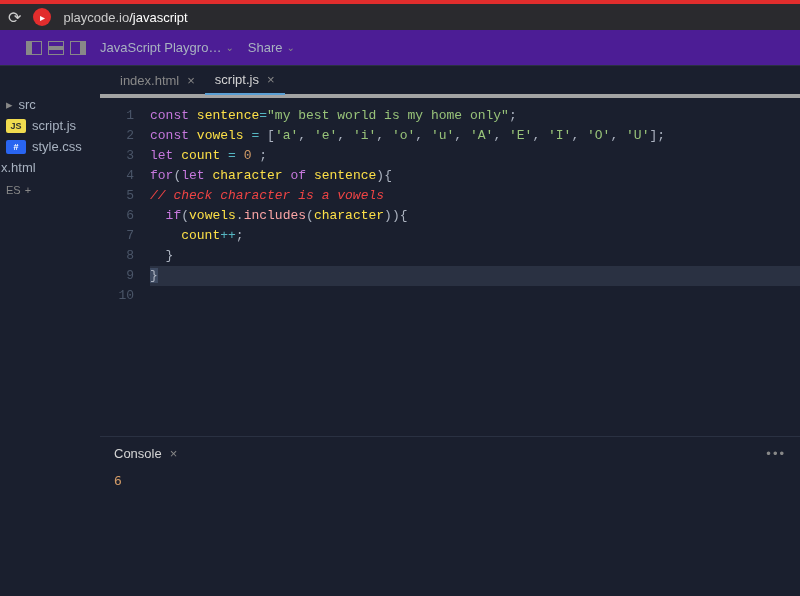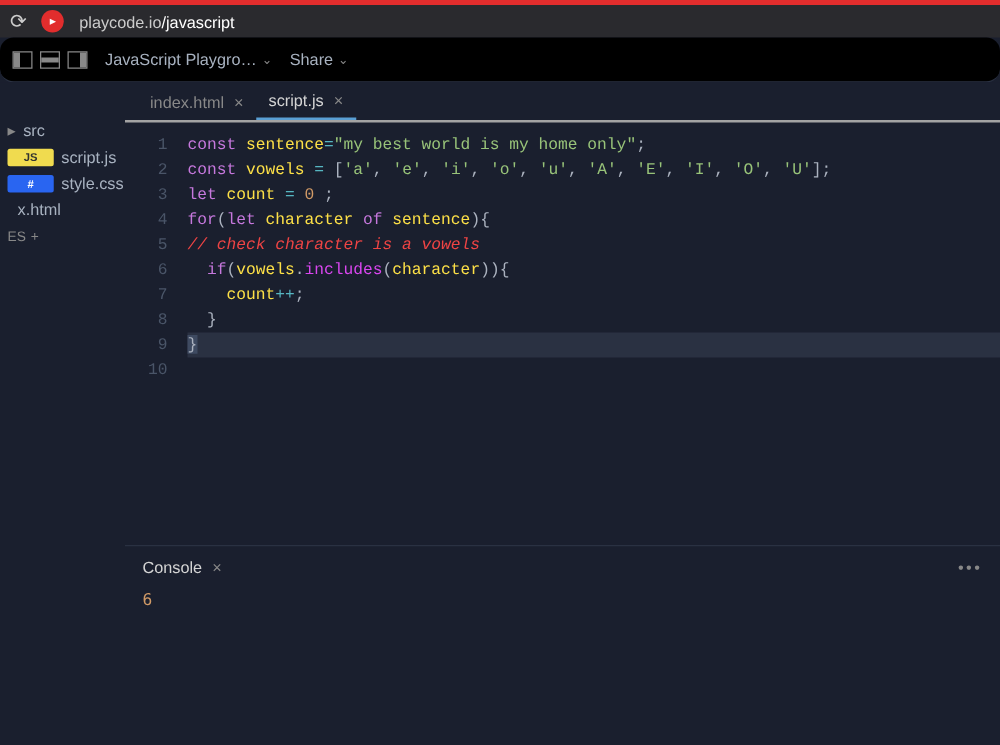--- a/index.html
+++ b/index.html
@@ -42,28 +42,27 @@
     }
     .url-text {
       color: #ccc;
       font-size: 13px;
     }
     .url-path {
       color: #fff;
     }
     .toolbar {
       height: 36px;
-      background: #000000;
+      background: #4c1d95;
       border-bottom: 1px solid #2a3142;
       display: flex;
       align-items: center;
-      padding: 0 10px;
+      padding: 0 26px;
       gap: 14px;
       font-size: 13px;
-      border-radius: 11px;
     }
     .layout-icons {
       display: flex;
       gap: 6px;
     }
     .layout-icon {
       width: 16px;
       height: 14px;
       border: 1.5px solid #888;
       display: flex;
@@ -98,21 +97,21 @@
     .sidebar-item {
       display: flex;
       align-items: center;
       gap: 6px;
       padding: 3px 6px;
       cursor: pointer;
       color: #a8b2c0;
       white-space: nowrap;
     }
     .file-icon {
-      width: 37px;
+      width: 20px;
       height: 14px;
       display: inline-flex;
       align-items: center;
       justify-content: center;
       font-size: 9px;
       font-weight: bold;
       border-radius: 2px;
       flex-shrink: 0;
       text-align: center;
     }
@@ -132,21 +131,21 @@
     .editor-area {
       flex: 1;
       display: flex;
       flex-direction: column;
       background: #1a1f2e;
     }
     .tabs {
       height: 32px;
       display: flex;
       align-items: center;
-      border-bottom: 2px solid #a3a3a3;
+      border-bottom: 4px solid #a3a3a3;
       padding-left: 10px;
     }
     .tab {
       padding: 6px 10px;
       display: flex;
       align-items: center;
       gap: 8px;
       font-size: 13px;
       cursor: pointer;
       color: #888;
@@ -183,21 +182,21 @@
       height: 20px;
     }
     .code-line.highlighted {
       background: #2a3142;
     }
     .kw { color: #c678dd; }
     .var { color: #fde047; }
     .op { color: #56b6c2; }
     .str { color: #98c379; }
     .num { color: #d19a66; }
-    .fn { color: #d946ef; }
+    .fn { color: #fca5a5; }
     .obj { color: #e5c07b; }
     .comment { color: #ef4444; font-style: italic; }
     .punct { color: #abb2bf; }
     .default { color: #abb2bf; }
     .cursor-char { background: #3e4a61; }
     .console-panel {
       height: 160px;
       border-top: 1px solid #2a3142;
     }
     .console-header {
@@ -263,21 +262,21 @@
       <span>src</span>
     </div>
     <div class="sidebar-item">
       <span class="file-icon js-icon">JS</span>
       <span>script.js</span>
     </div>
     <div class="sidebar-item">
       <span class="file-icon css-icon">#</span>
       <span>style.css</span>
     </div>
-    <div class="sidebar-item" style="padding-left:14px;">
+    <div class="sidebar-item" style="padding-left:1px;">
       <span>x.html</span>
     </div>
     <div class="sidebar-section">
       <span>ES</span>
       <span>+</span>
     </div>
   </div>
 
   <div class="editor-area">
     <div class="tabs">

